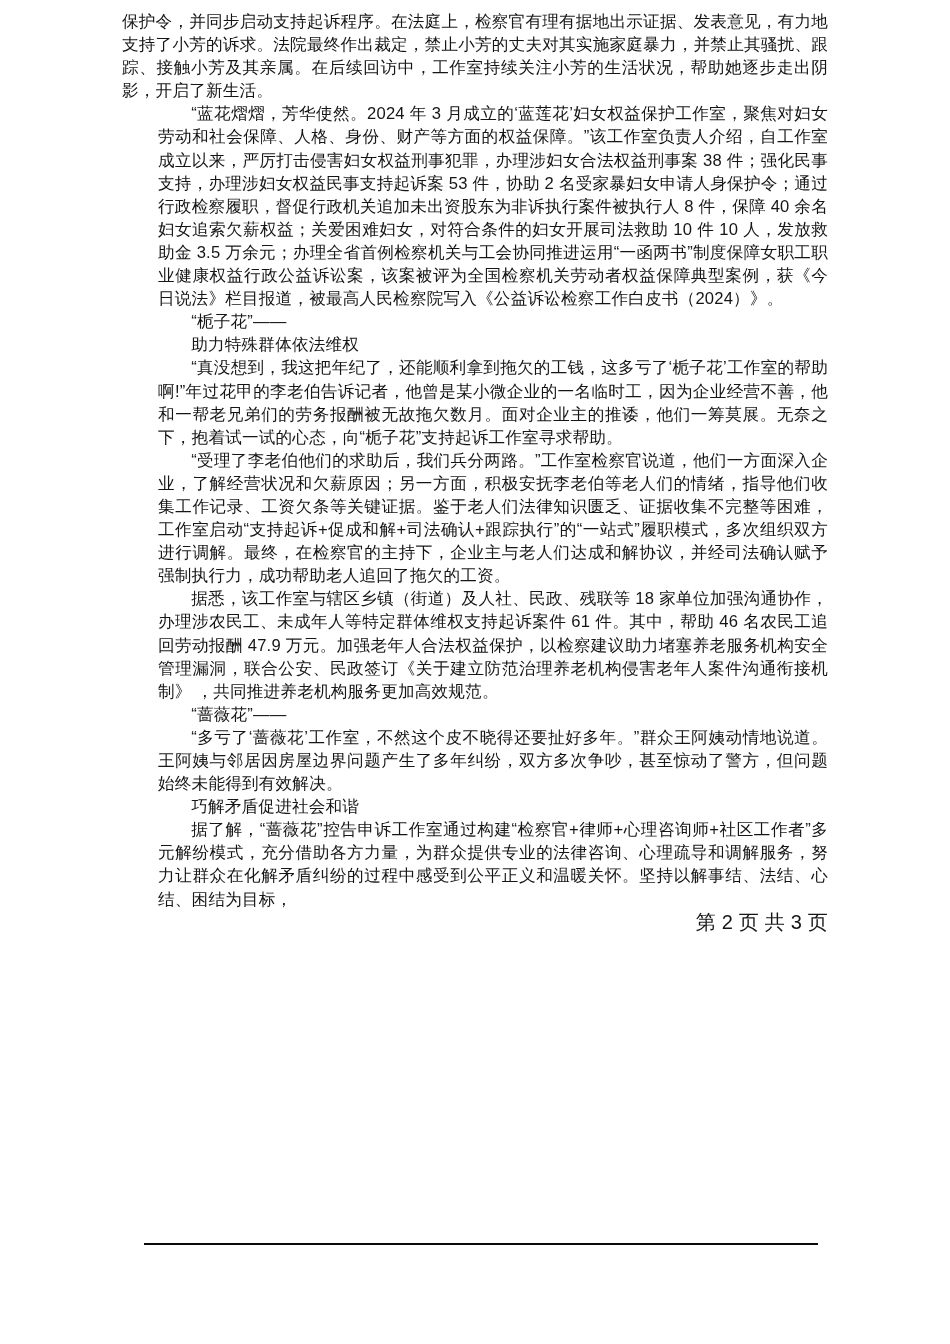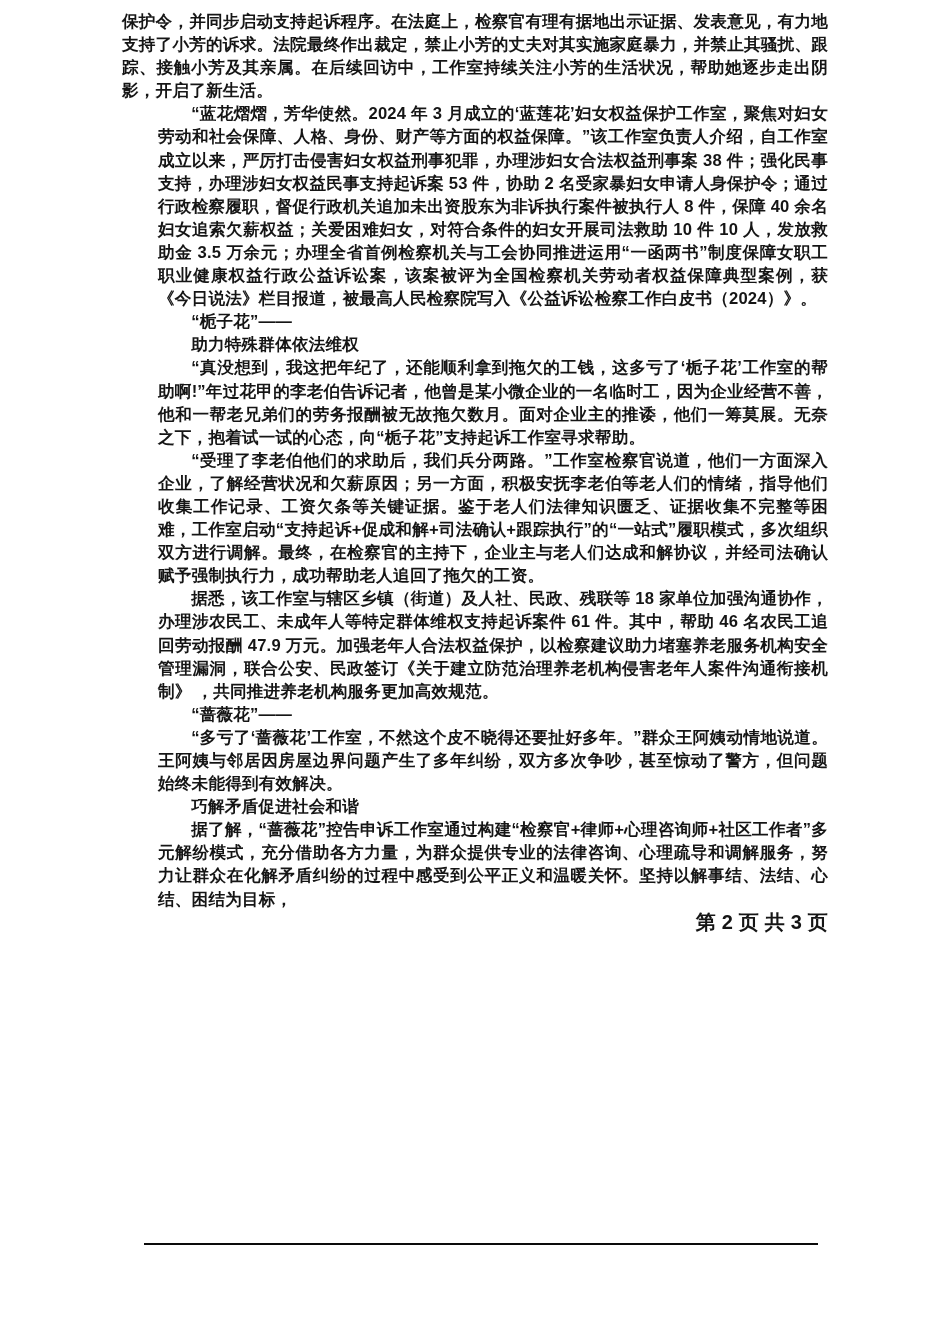--- a/index.html
+++ b/index.html
@@ -8,21 +8,20 @@
     height: 1344px;
     background: #ffffff;
     position: relative;
     overflow: hidden;
     font-family: "Liberation Sans", sans-serif;
   }
   .doc-page {
     position: absolute;
     inset: 0;
     background: #ffffff;
-    font-weight: bold;
   }
   .doc-body {
     position: absolute;
     left: 122px;
     top: 10px;
     width: 706px;
     font-size: 16.6px;
     line-height: 23.1px;
     color: #151515;
     text-align: justify;

